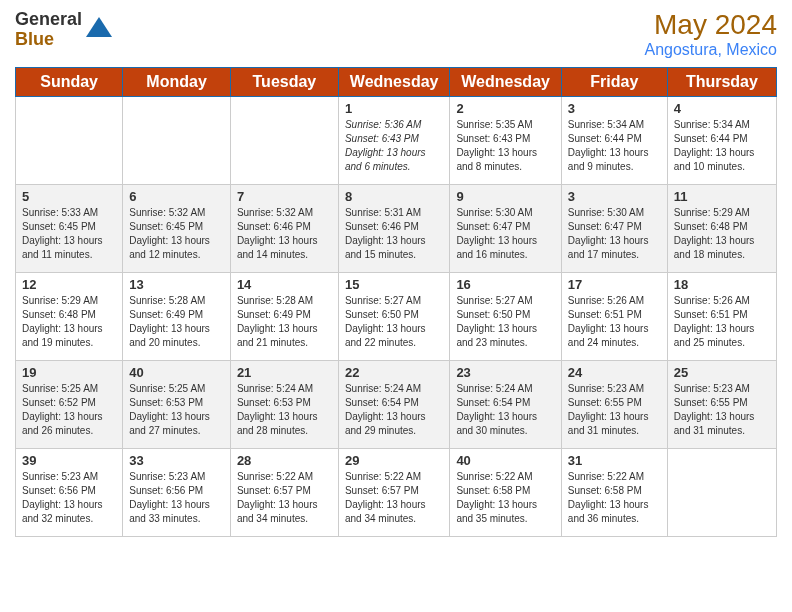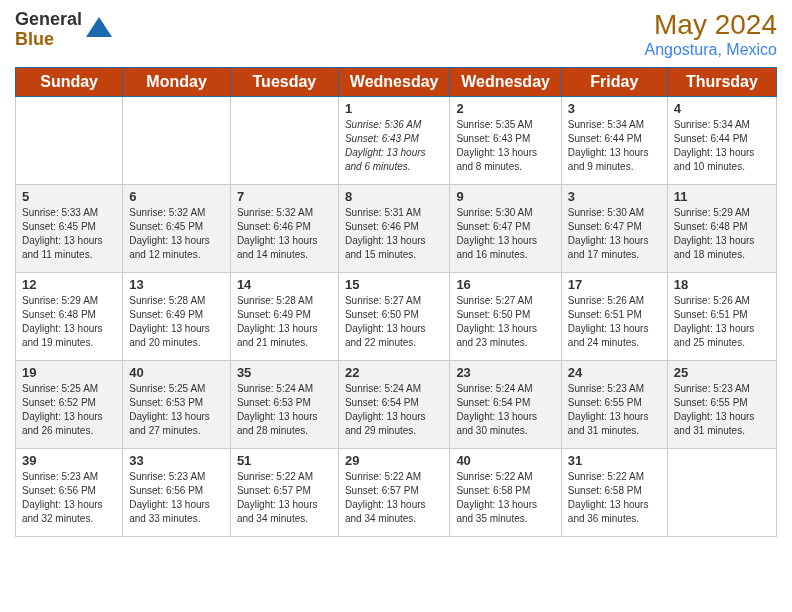--- a/index.html
+++ b/index.html
@@ -285,21 +285,21 @@
 and 26 minutes.</div>
             </td>
             <td>
               <div class="day-number">40</div>
               <div class="day-info" style="white-space: pre-line;">Sunrise: 5:25 AM
 Sunset: 6:53 PM
 Daylight: 13 hours
 and 27 minutes.</div>
             </td>
             <td>
-              <div class="day-number">35</div>
+              <div class="day-number">21</div>
               <div class="day-info" style="white-space: pre-line;">Sunrise: 5:24 AM
 Sunset: 6:53 PM
 Daylight: 13 hours
 and 28 minutes.</div>
             </td>
             <td>
               <div class="day-number">22</div>
               <div class="day-info" style="white-space: pre-line;">Sunrise: 5:24 AM
 Sunset: 6:54 PM
 Daylight: 13 hours
@@ -336,21 +336,21 @@
 and 32 minutes.</div>
             </td>
             <td>
               <div class="day-number">33</div>
               <div class="day-info" style="white-space: pre-line;">Sunrise: 5:23 AM
 Sunset: 6:56 PM
 Daylight: 13 hours
 and 33 minutes.</div>
             </td>
             <td>
-              <div class="day-number">51</div>
+              <div class="day-number">28</div>
               <div class="day-info" style="white-space: pre-line;">Sunrise: 5:22 AM
 Sunset: 6:57 PM
 Daylight: 13 hours
 and 34 minutes.</div>
             </td>
             <td>
               <div class="day-number">29</div>
               <div class="day-info" style="white-space: pre-line;">Sunrise: 5:22 AM
 Sunset: 6:57 PM
 Daylight: 13 hours

